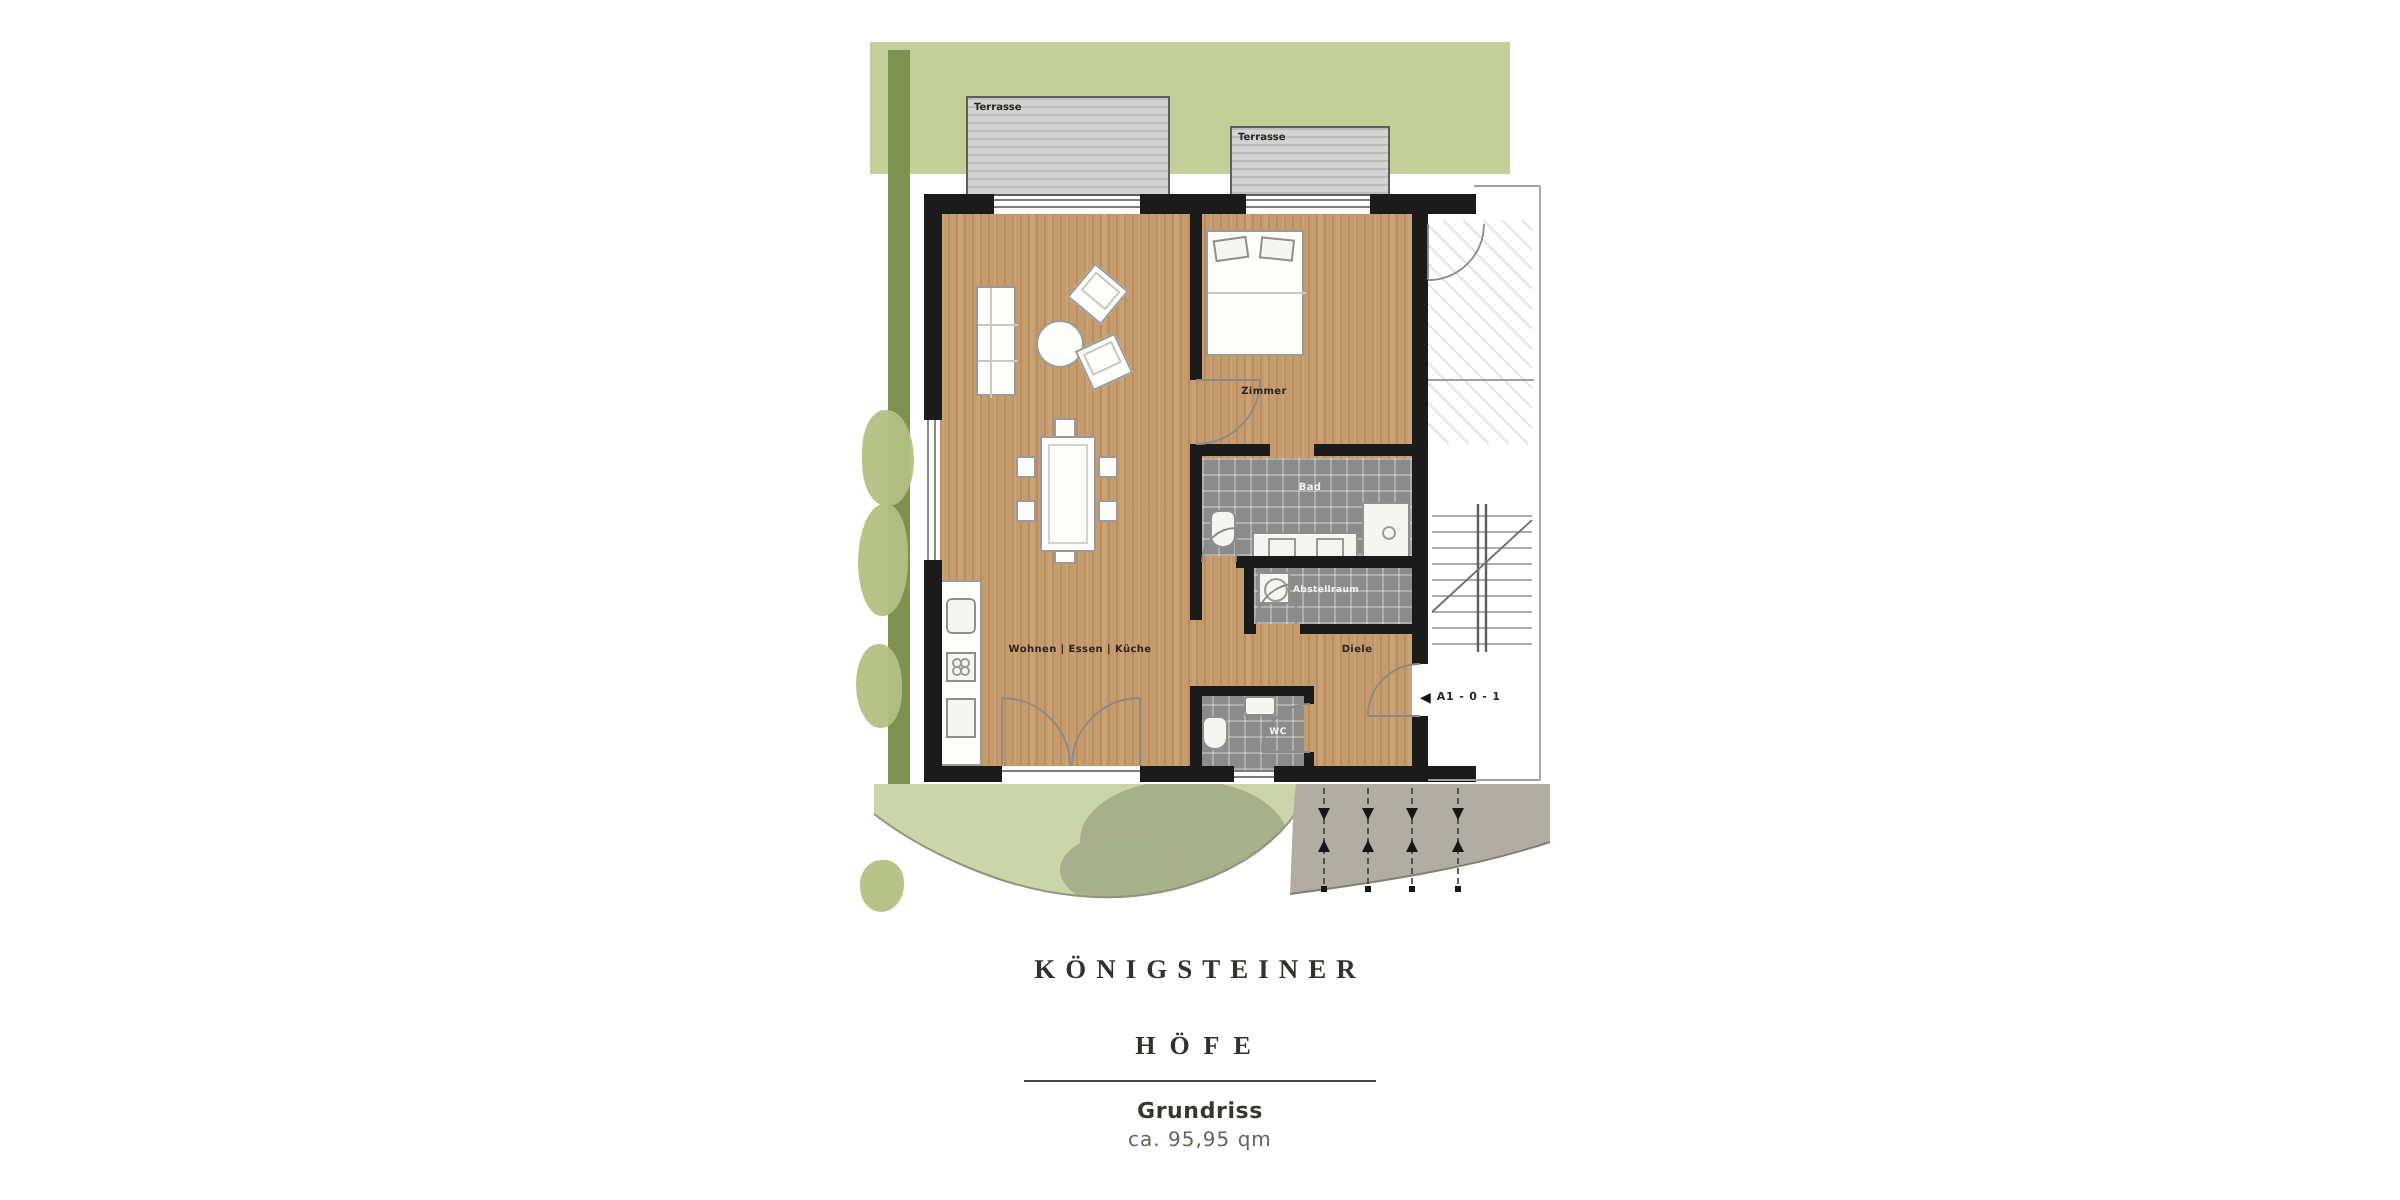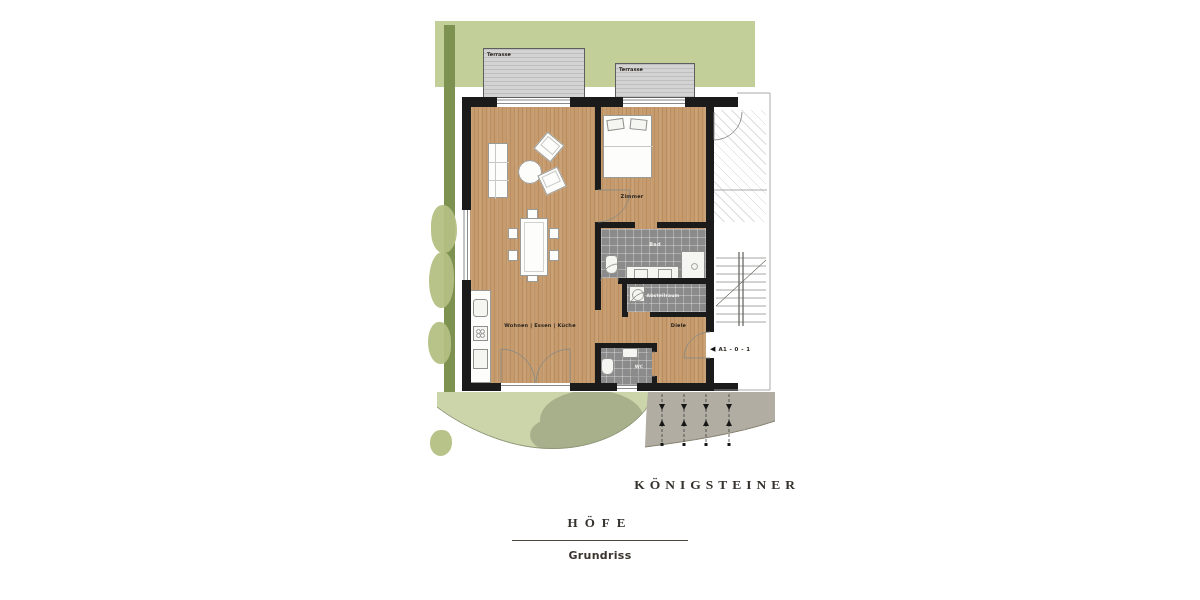--- a/index.html
+++ b/index.html
@@ -17,21 +17,21 @@
         background-image:repeating-linear-gradient(180deg, rgba(0,0,0,.10) 0 1px, transparent 1px 4px);}
   .hatch{background-image:repeating-linear-gradient(45deg, rgba(0,0,0,.10) 0 1px, transparent 1px 7px);}
   .furn{position:absolute;background:#fdfdfc;border:1px solid #9a9a96;box-sizing:border-box;}
   .fixt{position:absolute;background:#f5f5f2;border:1px solid #8f8f8b;box-sizing:border-box;}
   .bush{position:absolute;background:#b4c083;opacity:.95;}
   .roomlabel{position:absolute;font-size:5px;font-weight:bold;color:#2c2620;
              letter-spacing:.2px;text-align:center;z-index:40;line-height:6px;}
   .terrlabel{position:absolute;font-size:5px;font-weight:bold;color:#2c2620;z-index:40;line-height:6px;}
   svg{position:absolute;left:0;top:0;pointer-events:none;}
   .brand{position:absolute;left:400px;top:477px;width:400px;text-align:center;color:#35322e;}
-  .brand-l1{font-family:"Liberation Serif", serif;font-size:13.5px;font-weight:600;letter-spacing:5px;text-align:right;}
+  .brand-l1{font-family:"Liberation Serif", serif;font-size:13.5px;font-weight:600;letter-spacing:5px;}
   .brand-l2{font-family:"Liberation Serif", serif;font-size:13px;font-weight:600;letter-spacing:7px;margin-top:22px;}
   .brand-rule{width:176px;height:1px;background:#4a463f;margin:9px auto 8px auto;}
   .cap-title{font-size:11px;font-weight:bold;color:#3a352e;letter-spacing:.3px;}
   .cap-area{font-size:10px;color:#6a6156;margin-top:3px;letter-spacing:.5px;}
   .marker{position:absolute;left:710px;top:345px;display:flex;align-items:center;gap:3px;z-index:40;}
   .marker .arr{font-size:7px;color:#111;line-height:8px;}
   .marker .code{font-size:5.5px;font-weight:bold;color:#2c2620;letter-spacing:.4px;}
 </style>
 </head>
 <body>
@@ -242,15 +242,16 @@
   <div class="marker">
     <span class="arr">◀</span>
     <span class="code">A1 - 0 - 1</span>
   </div>
 
   <div class="brand">
     <div class="brand-l1">KÖNIGSTEINER</div>
     <div class="brand-l2">HÖFE</div>
     <div class="brand-rule"></div>
     <div class="cap-title">Grundriss</div>
+    <div class="cap-area">ca. 95,95 qm</div>
   </div>
 
 </div>
 
 </body></html>

